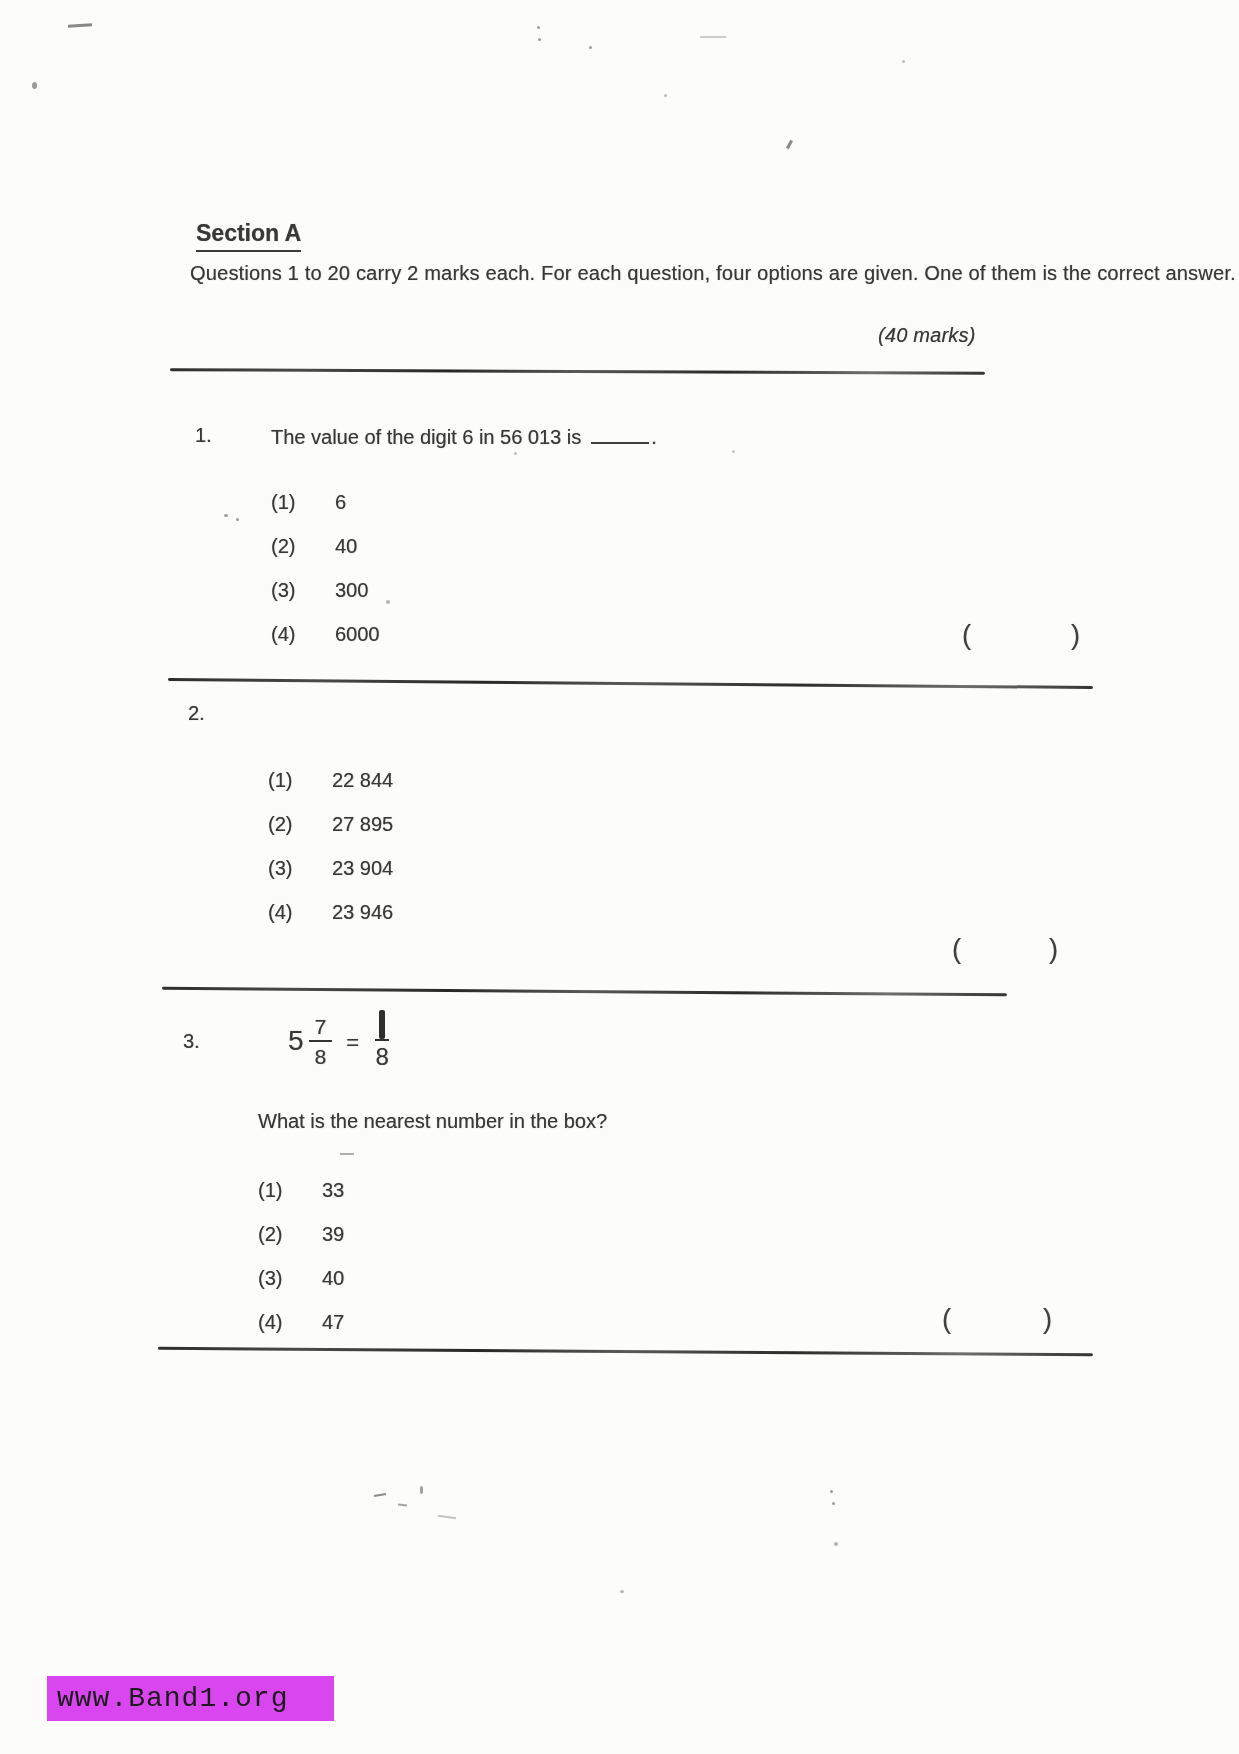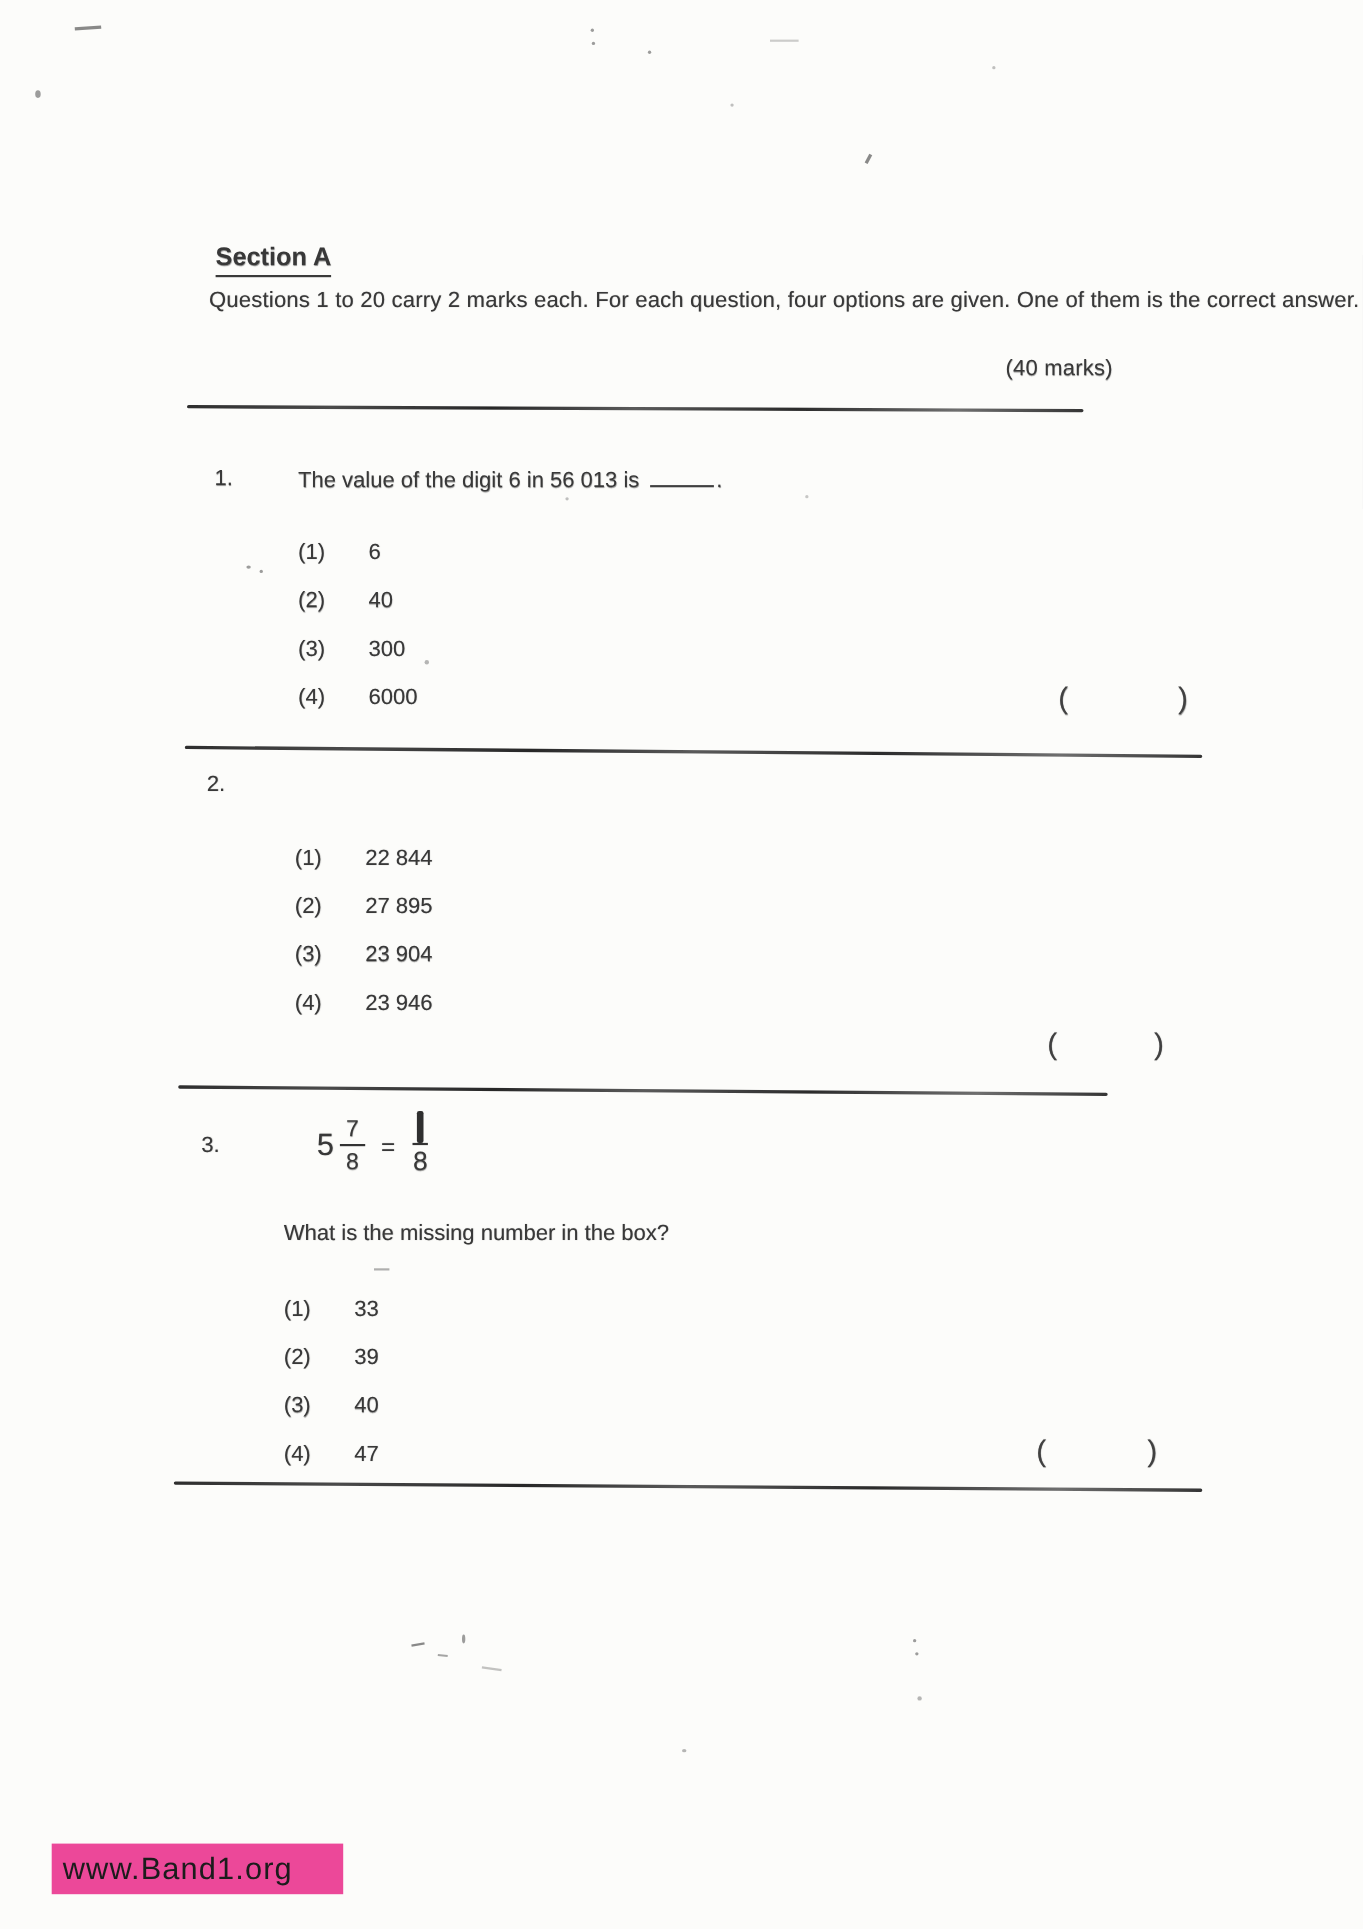--- a/index.html
+++ b/index.html
@@ -18,21 +18,21 @@
   .section-title {
     position:absolute; left:196px; top:220px;
     font-size:23px; font-weight:bold;
     border-bottom:2.5px solid #3a3a3a; padding-bottom:3px;
   }
   .instructions {
     position:absolute; left:190px; top:258px; width:860px;
     font-size:20px; line-height:30px; letter-spacing:0.2px;
     white-space:nowrap;
   }
-  .marks { position:absolute; left:724px; top:62px; white-space:nowrap; }
+  .marks { position:absolute; left:688px; top:62px; white-space:nowrap;font-style:italic; }
 
   
   .hr {
     position:absolute; height:3px; border-radius:2px;
     background:linear-gradient(90deg,#2e2e2e 0%,#4a4a4a 16%,#272727 34%,#5a5a5a 50%,#2b2b2b 68%,#6e6e6e 86%,#353535 100%);
   }
   .hr1 { left:170px; top:370px; width:815px; transform:rotate(0.25deg); }
   .hr2 { left:168px; top:682px; width:925px; transform:rotate(0.5deg); height:2.5px; }
   .hr3 { left:162px; top:990px; width:845px; transform:rotate(0.45deg); height:2.5px; }
   .hr4 { left:158px; top:1350px; width:935px; transform:rotate(0.4deg); height:2.5px; }
@@ -83,22 +83,22 @@
     width:38px; height:40px;
     border:3px solid #2f2f2f; border-radius:2px;
     box-sizing:border-box;
   }
   .result .bottom { font-size:24px; }
   .q3-text { margin:26px 0 0 75px; line-height:27px; white-space:nowrap; }
 
   
   .watermark {
     position:absolute; left:47px; top:1676px;
-    background:#ec4899;
-    font-family:Liberation Sans, sans-serif;
+    background:#d946ef;
+    font-family:Liberation Mono, monospace;
     font-size:28px; color:#1c1c1c; letter-spacing:1px;
     padding:7px 46px 7px 10px;
   }
 
   
   .speck { position:absolute; background:#4c4c4c; border-radius:50%; opacity:0.55; }
   .dash  { position:absolute; background:#3c3c3c; opacity:0.6; }
 </style>
 </head>
 <body>
@@ -188,21 +188,21 @@
           <span class="top">7</span>
           <span class="bottom">8</span>
         </span>
         <span class="eqsign">=</span>
         <span class="frac result">
           <span class="top"><span class="missing-box"></span></span>
           <span class="bottom">8</span>
         </span>
       </span>
     </div>
-    <div class="q3-text">What is the missing number in the box?</div>
+    <div class="q3-text">What is the nearest number in the box?</div>
     <ul class="opts">
       <li class="opt">
         <span class="olabel">(1)</span>
         <span class="ovalue">33</span>
       </li>
       <li class="opt">
         <span class="olabel">(2)</span>
         <span class="ovalue">39</span>
       </li>
       <li class="opt">

